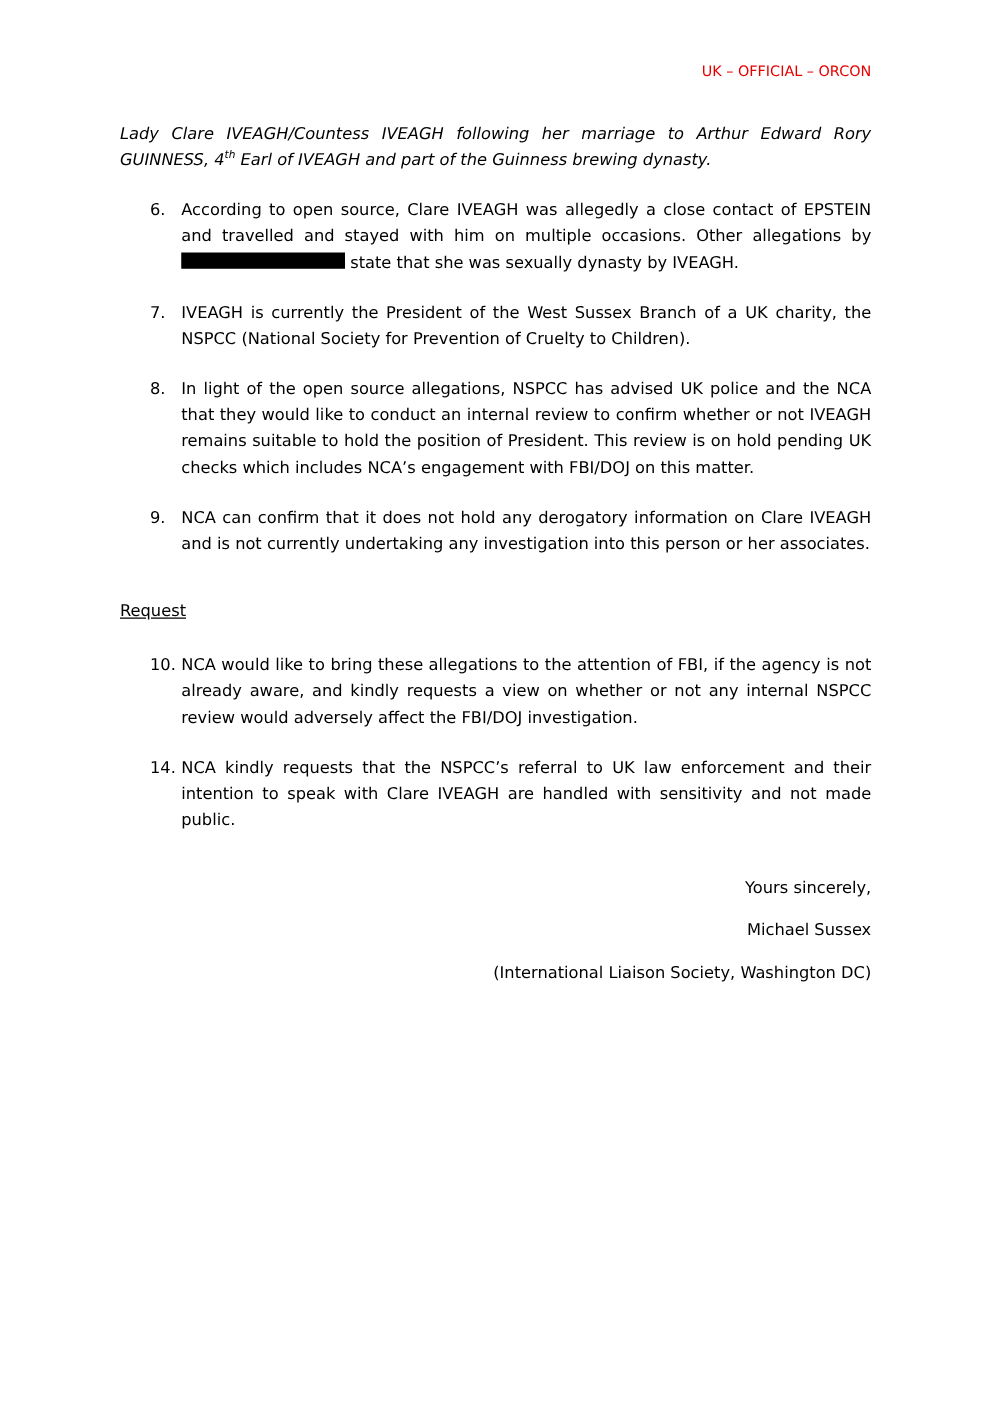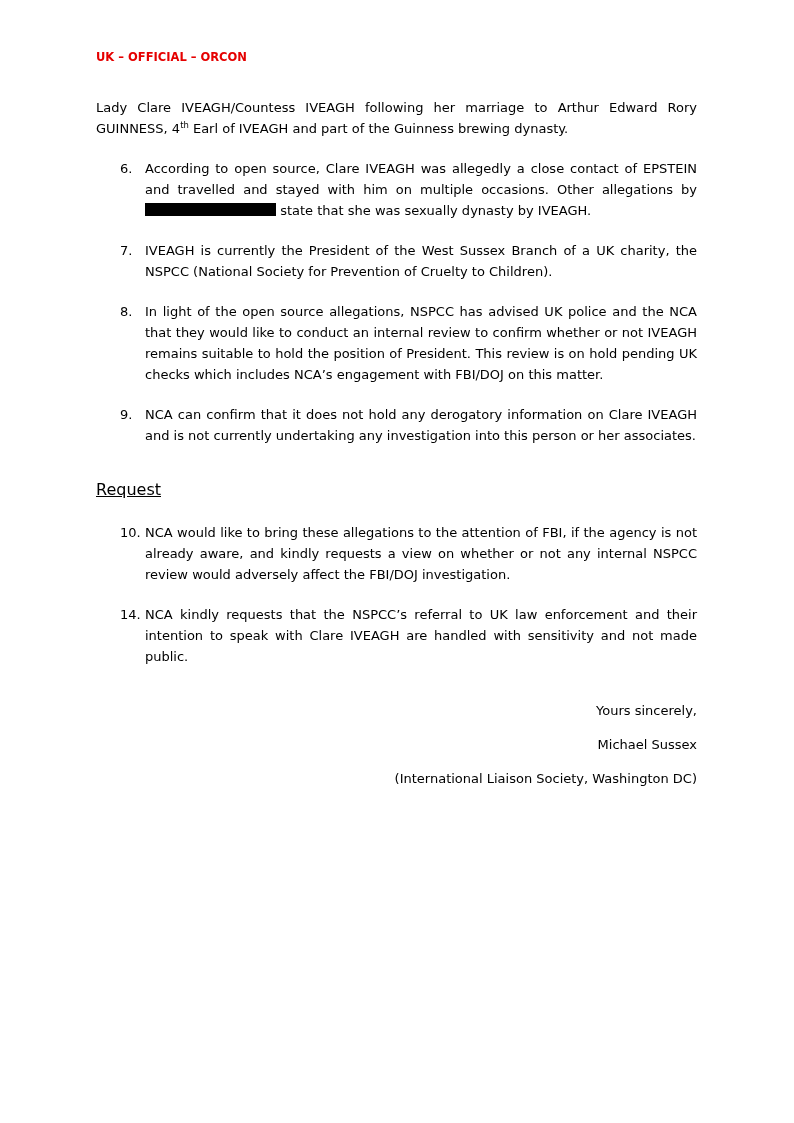--- a/index.html
+++ b/index.html
@@ -15,36 +15,37 @@
     position: relative;
     overflow: hidden;
   }
   .page {
     box-sizing: border-box;
     width: 794px;
     height: 1123px;
     padding: 50px 97px 40px 96px;
   }
   .banner {
-    text-align: left;
+    text-align: right;
     color: #e50000;
-    font-weight: bold;
+    font-weight: normal;
     font-size: 11.5px;
     margin: 0 0 33px 0;
   }
   .doc-text {
     font-size: 13px;
     line-height: 21px;
     text-align: justify;
   }
   p.para {
     margin: 0 0 19px 0;
   }
   .continuation {
     margin-left: 49px;
+    font-style: italic;
   }
   .list-item {
     position: relative;
     padding-left: 49px;
     margin: 0 0 19px 0;
   }
   .list-item .num {
     position: absolute;
     left: 24px;
     top: 0;
@@ -56,21 +57,21 @@
   }
   .redaction {
     display: inline-block;
     width: 131px;
     height: 13px;
     background: #000000;
     vertical-align: -1px;
   }
   .request-heading {
     text-decoration: underline;
-    font-size: 16px;
+    font-size: 13px;
     line-height: 21px;
     margin: 33px 0 22px 0;
     font-weight: normal;
   }
   .closing p {
     margin: 0 0 13px 0;
     text-align: right;
   }
   .closing {
     margin-top: 33px;

